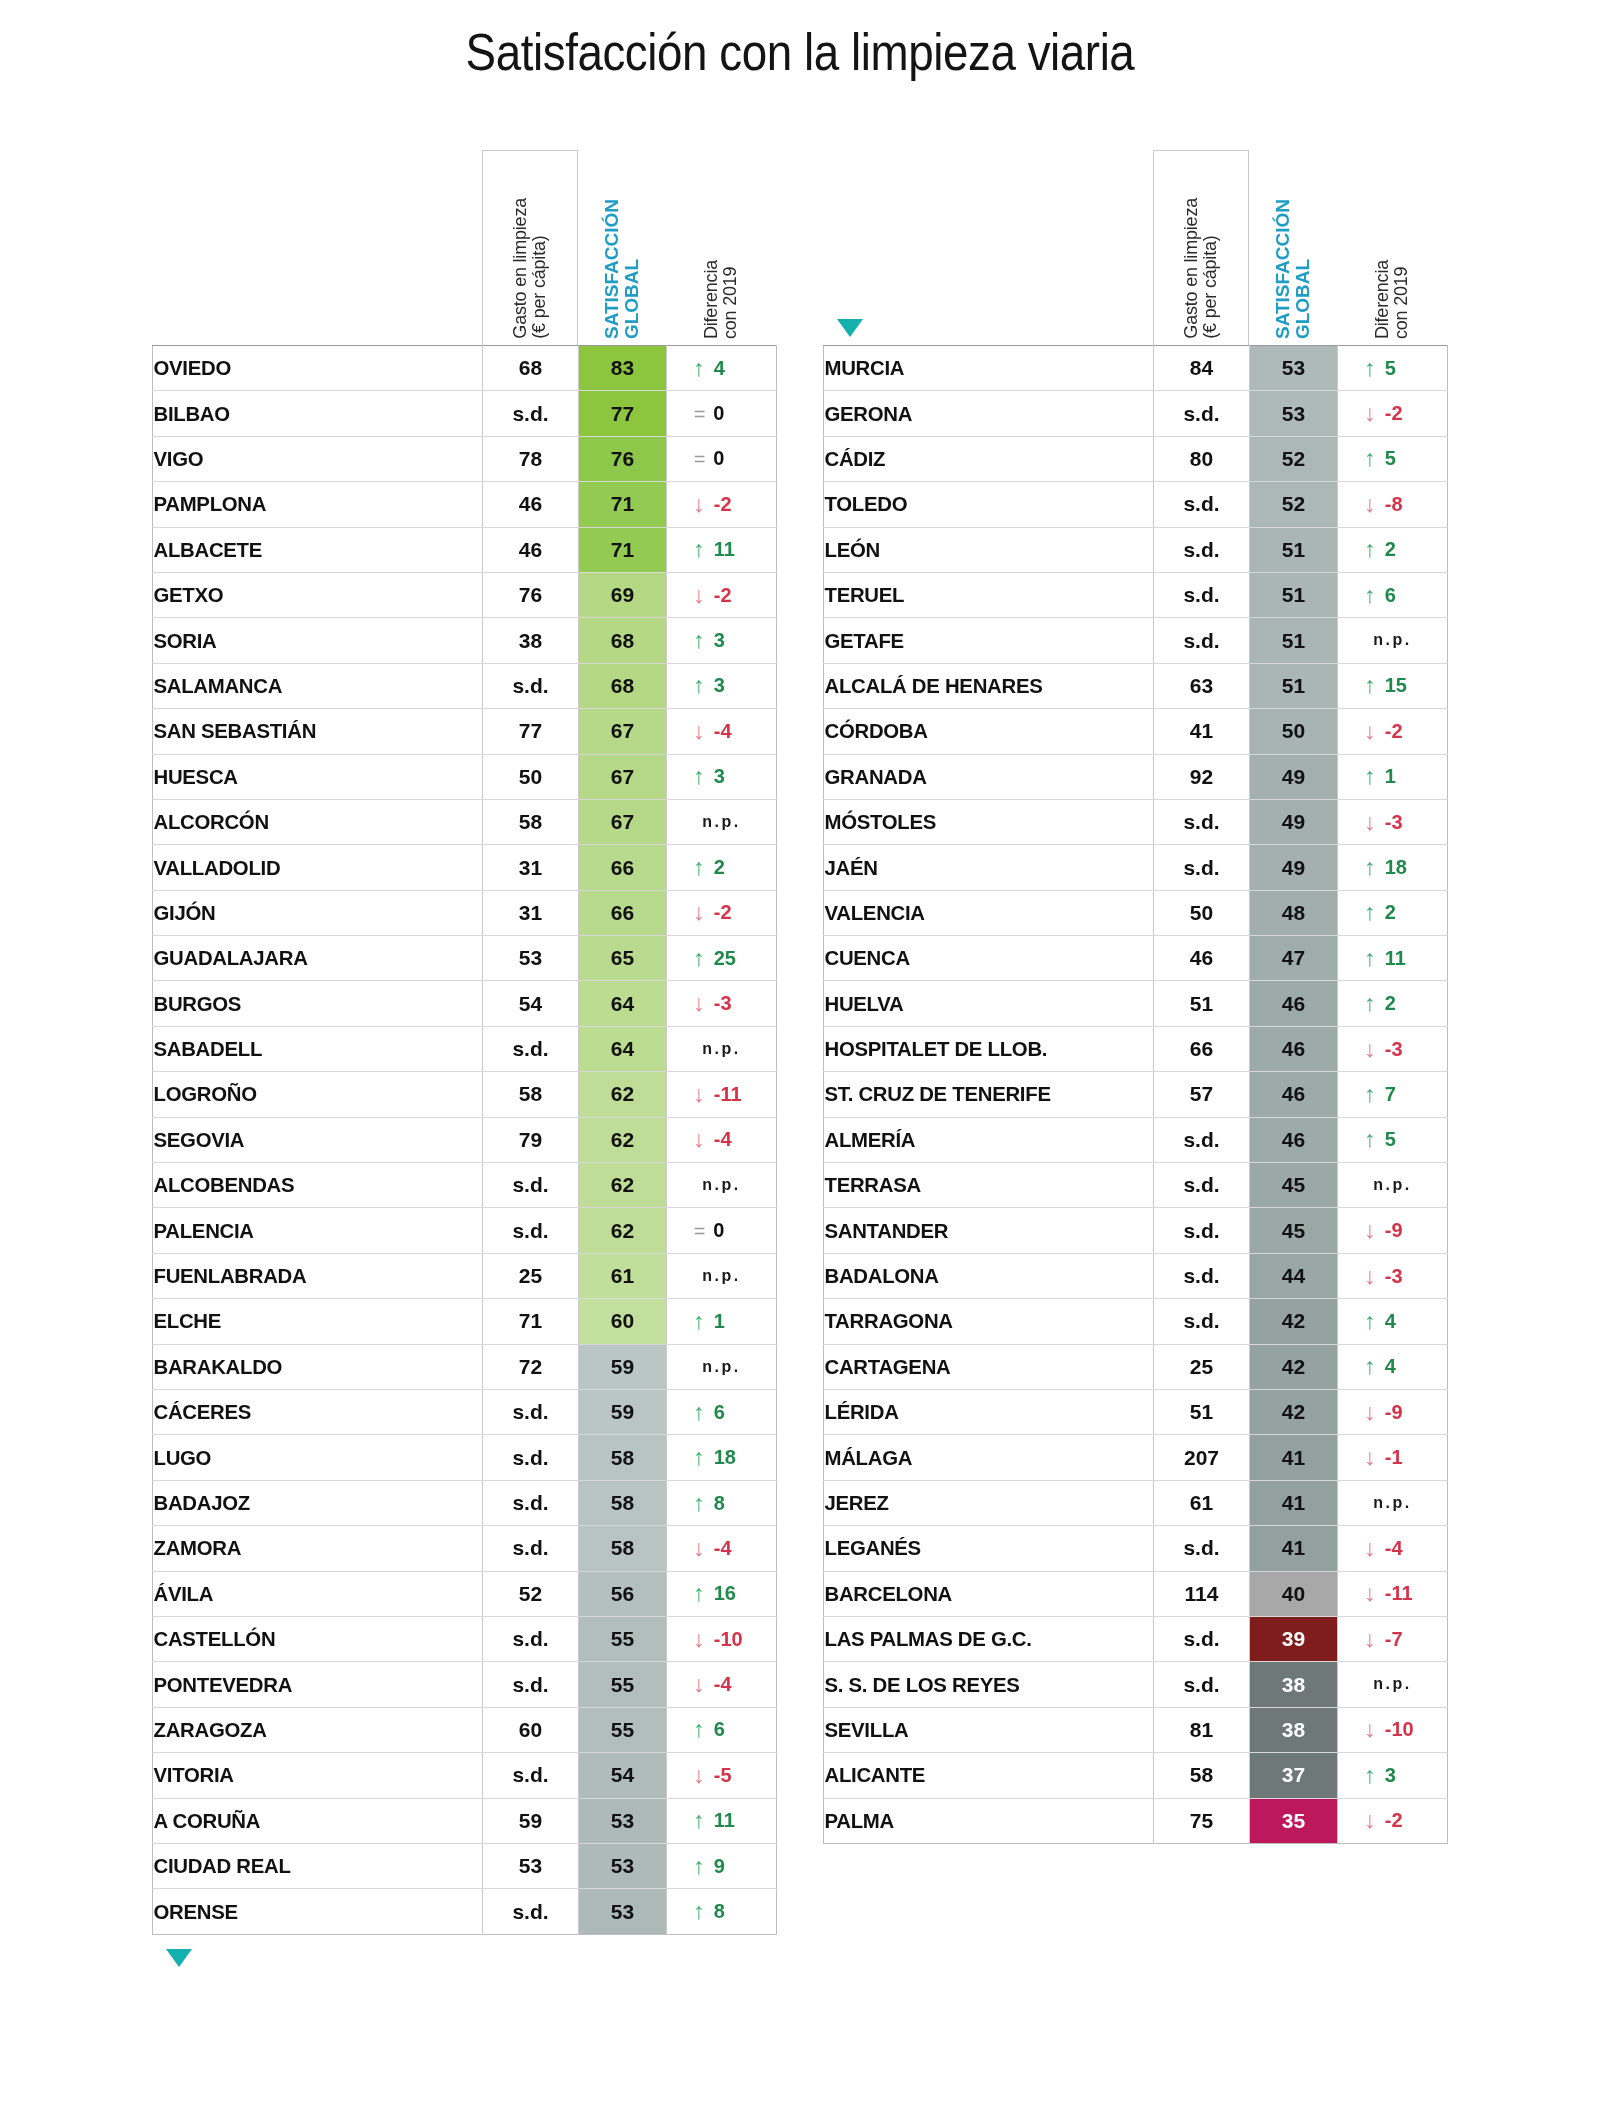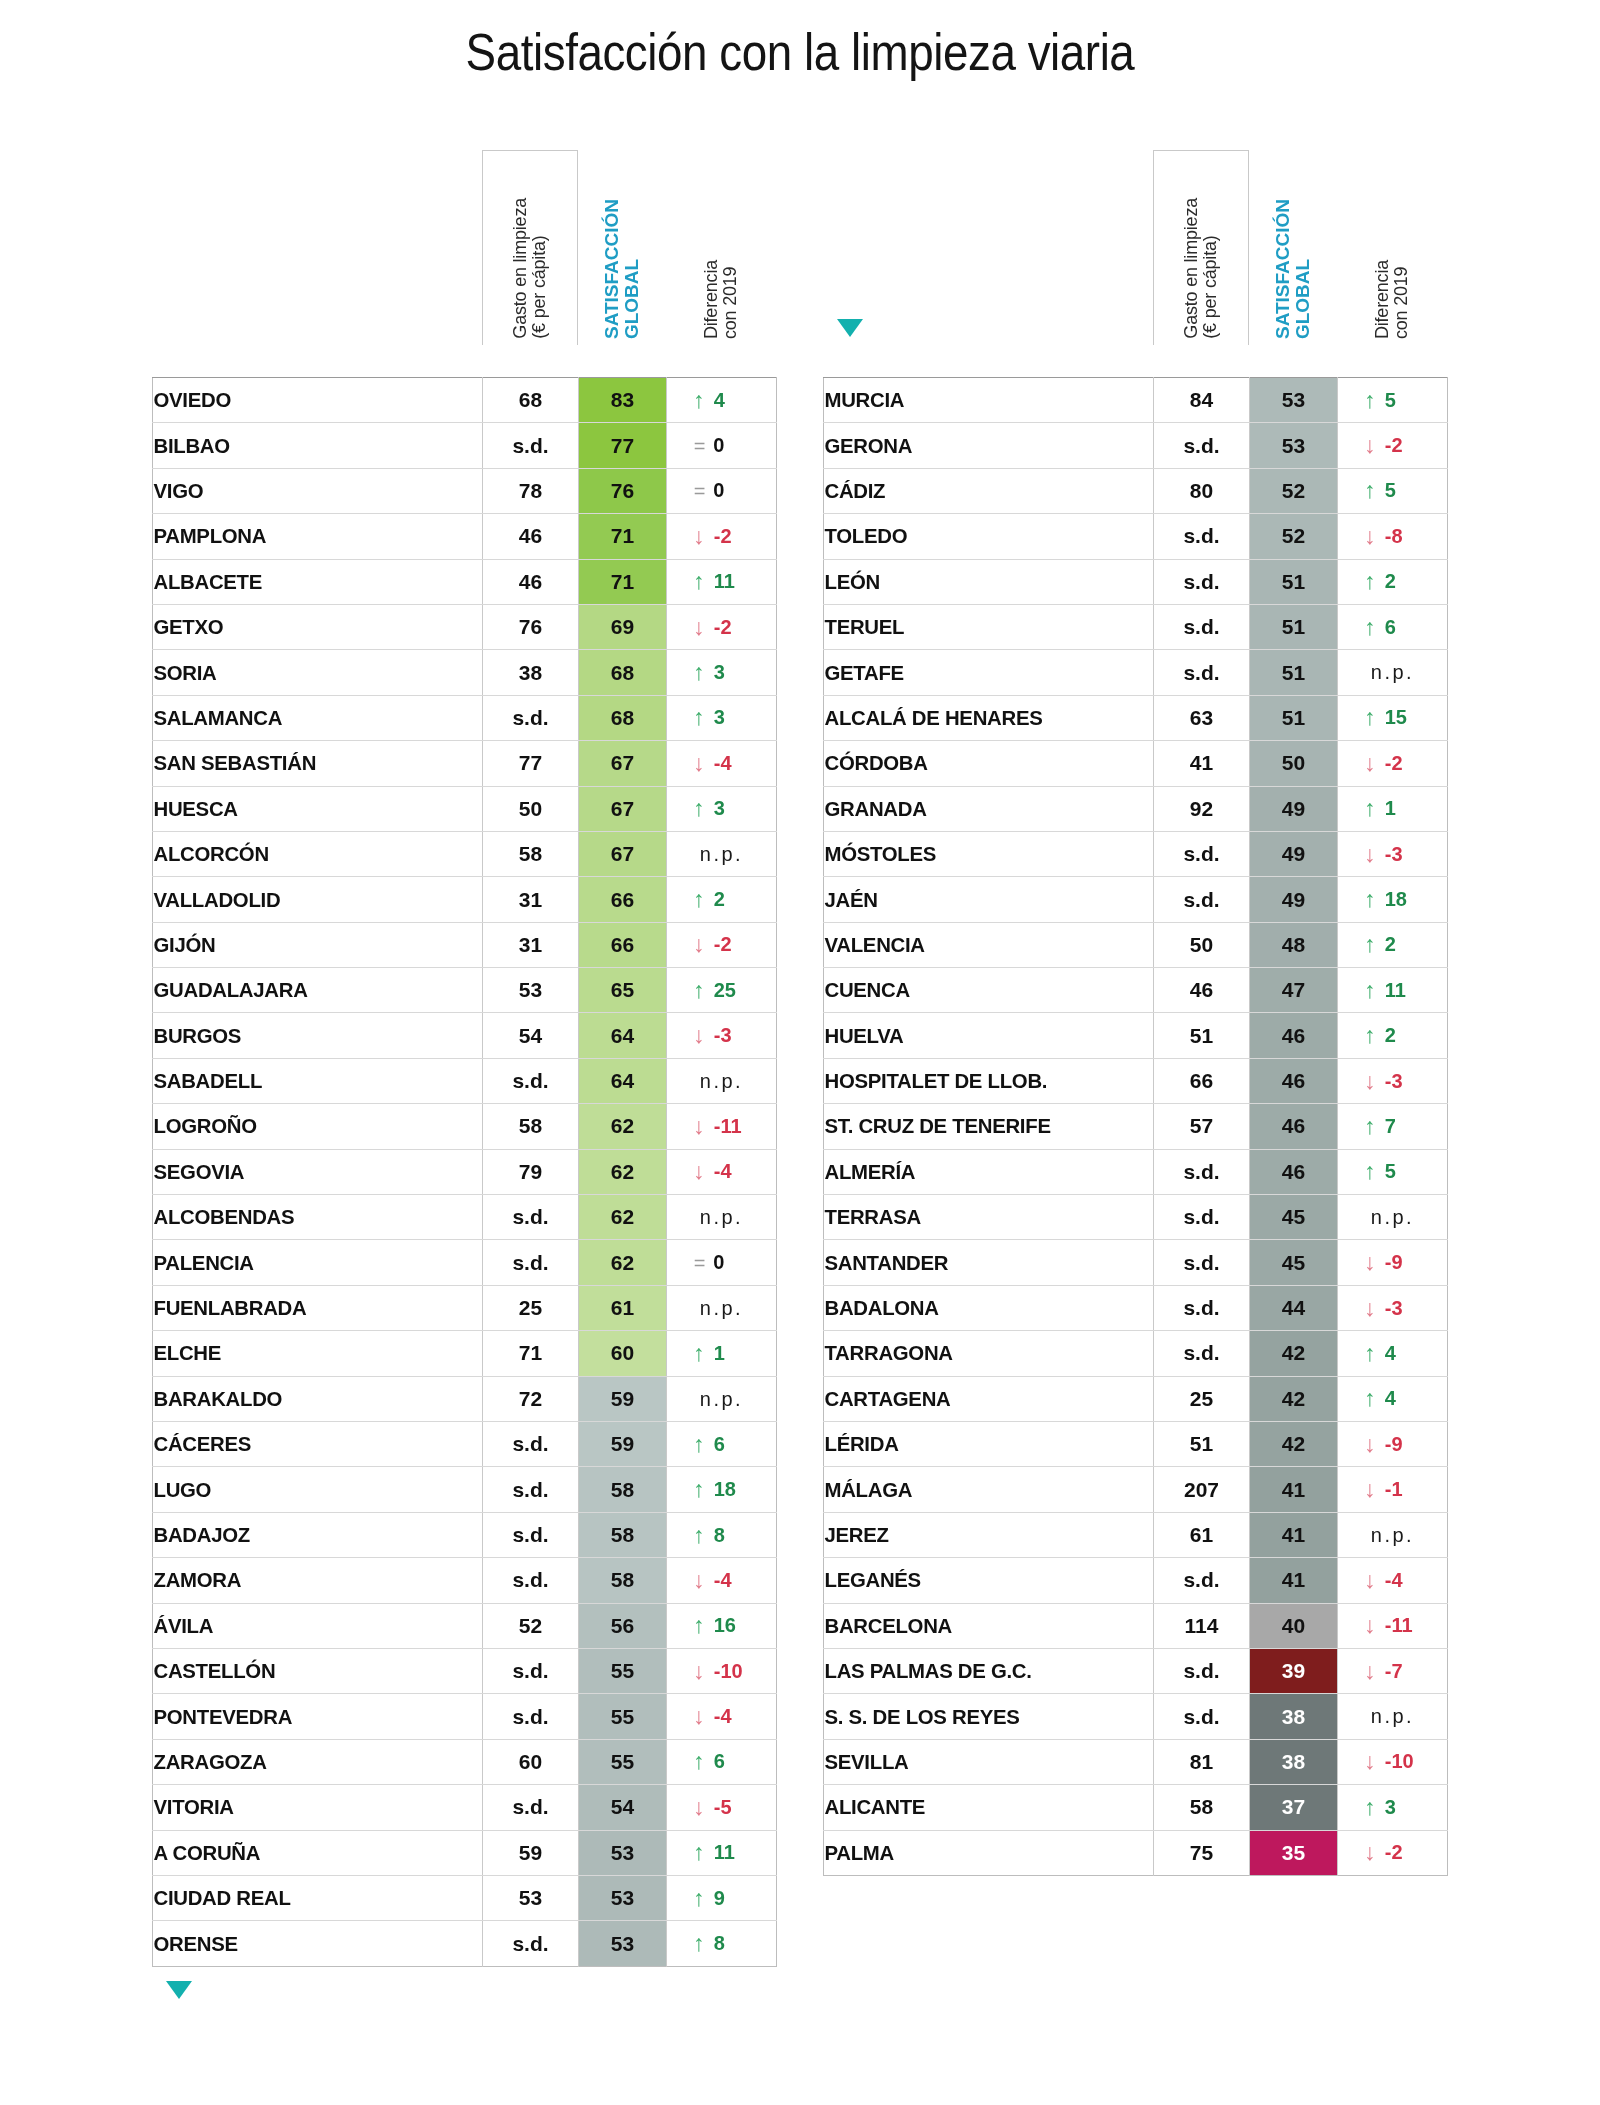--- a/index.html
+++ b/index.html
@@ -76,21 +76,20 @@
     border-top:18px solid #13b0ae;
   }
   .tri-top{left:14px;bottom:8px;}
   .tri-bottom{left:14px;top:14px;}
 
   
   table{border-collapse:collapse;}
   .tbl{
     border:1px solid #bdbdbd;
     border-top:1px solid #9a9a9a;
-    margin-top:32px;
   }
   .tbl tr{height:44.4px;}
   .tbl td{
     padding:0;
     font-size:21px;
     border-bottom:1px solid #d8d8d8;
     box-sizing:border-box;
   }
   .tbl tr:last-child td{border-bottom:none;}
   .c-city{
@@ -134,21 +133,21 @@
   }
   .arrow{font-size:23px;line-height:1;font-weight:400;}
   .arrow.up{color:#3fae6c;}
   .arrow.down{color:#e27d8c;}
   .arrow.eq{color:#9a9a9a;font-size:20px;letter-spacing:-1px;}
   .dnum{font-size:20px;font-weight:700;min-width:30px;text-align:left;}
   .dnum.pos{color:#1f8a4c;}
   .dnum.neg{color:#d4334a;}
   .dnum.zero{color:#111;}
   .np{
-    font-size:20px;font-weight:400;color:#1a1a1a;
+    font-size:16px;font-weight:700;color:#1a1a1a;
     letter-spacing:2.5px;
     width:100%;text-align:center;
     line-height:44.4px;
   }
   .sat-white{color:#ffffff !important;}
 </style>
 </head>
 <body>
 
 <div class="title">Satisfacción con la limpieza viaria</div>

